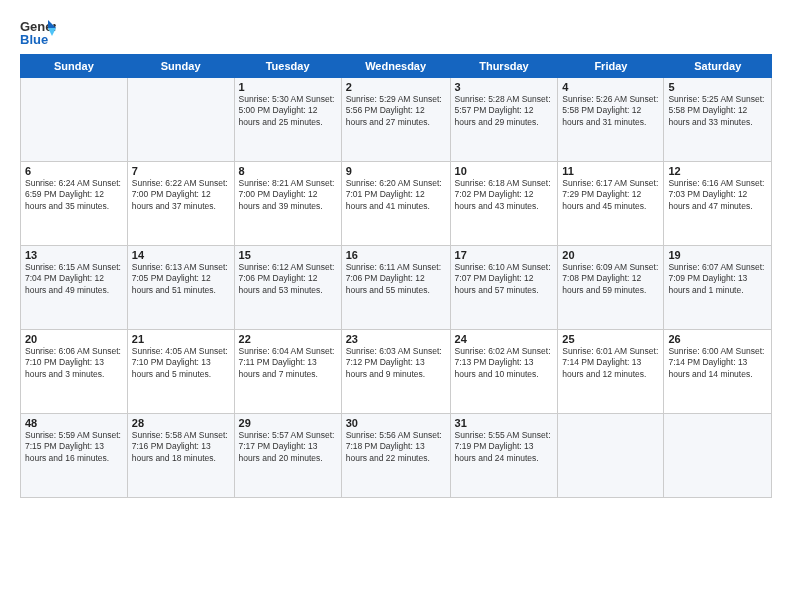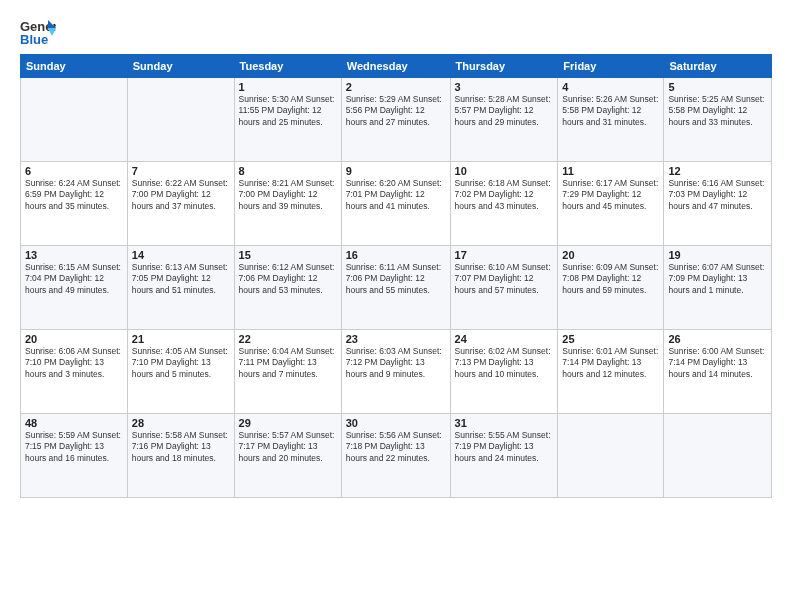--- a/index.html
+++ b/index.html
@@ -47,21 +47,21 @@
     }
     .calendar {
       width: 100%;
       border-collapse: collapse;
       margin-top: 8px;
       font-size: 9.5px;
     }
     .calendar thead th {
       background: #1565c0;
       color: #fff;
-      text-align: left;
+      text-align: center;
       padding: 5px 5px;
       font-size: 11px;
       font-weight: bold;
       border: 1px solid #1565c0;
     }
     .calendar tbody td {
       border: 1px solid #ccc;
       vertical-align: top;
       padding: 3px 4px;
       width: 113px;
@@ -121,21 +121,21 @@
           <th>Saturday</th>
         </tr>
     </thead>
     <tbody id="calendar-body">
     <tr>
           <td class="empty-cell"></td>
           <td class="empty-cell"></td>
           <td>
             <span class="day-num">1</span>
             <div class="day-info">Sunrise: 5:30 AM
-Sunset: 11:55 PM
+Sunset: 5:00 PM
 Daylight: 12 hours
 and 25 minutes.</div>
           </td>
           <td>
             <span class="day-num">2</span>
             <div class="day-info">Sunrise: 5:29 AM
 Sunset: 5:56 PM
 Daylight: 12 hours
 and 27 minutes.</div>
           </td>

